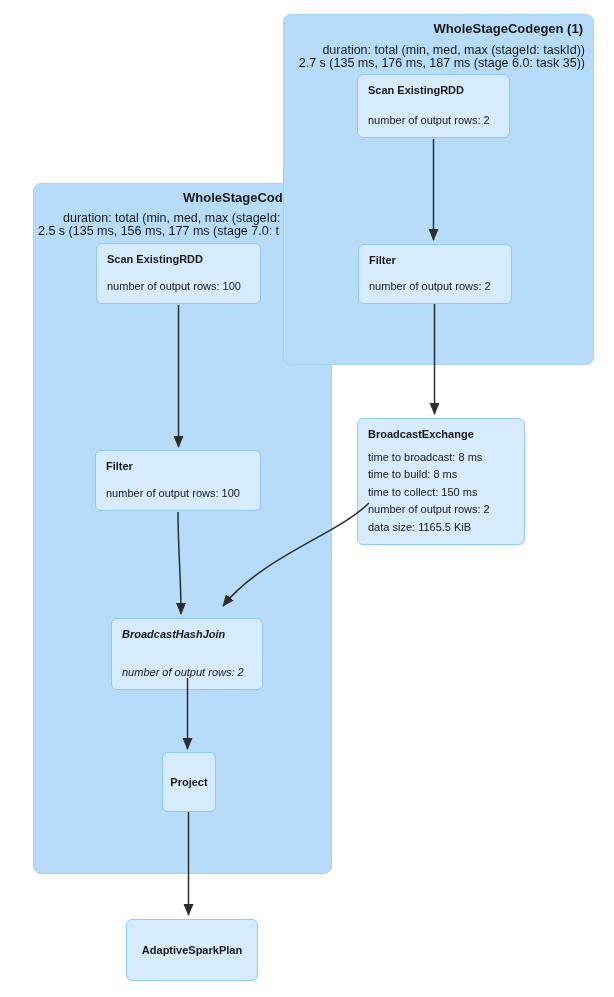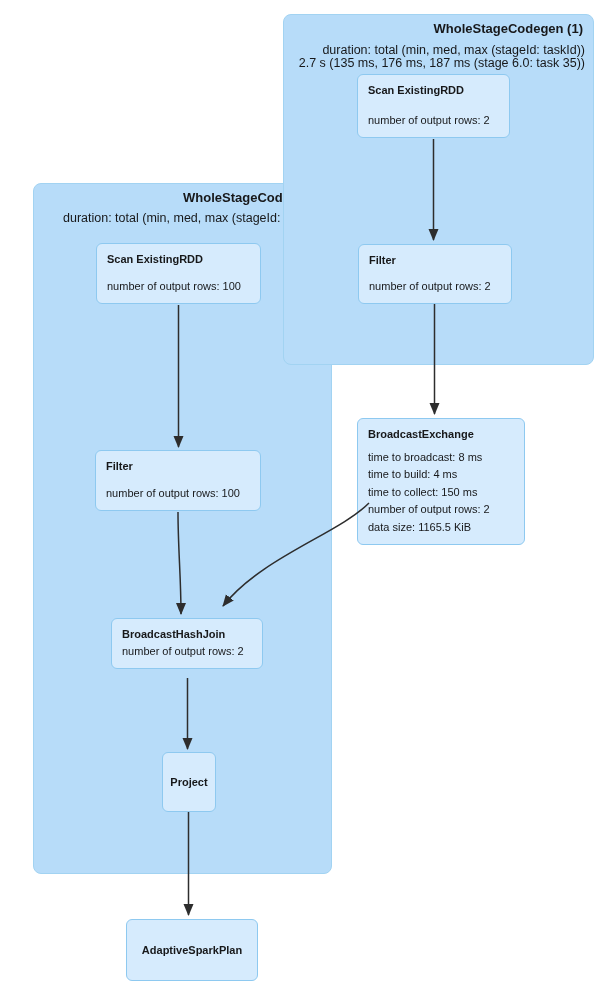--- a/index.html
+++ b/index.html
@@ -42,20 +42,21 @@
   svg.edges path.edge { fill:none; stroke:var(--edge-color, #2d2d2d); stroke-width:1.5; }
 </style>
 </head>
 <body>
 
 <div class="canvas">
 
   <div class="cluster z10" style="left:33px; top:183px; width:299px; height:691px;">
     <div class="cluster-title" style="left:149px; top:6px;">WholeStageCodegen (2)</div>
     <div class="duration" style="left:29px; top:28px;">duration: total (min, med, max (stageId: taskId))</div>
+    <div class="duration" style="left:4px; top:41px;">2.5 s (135 ms, 156 ms, 177 ms (stage 7.0: t</div>
   </div>
 
   <div class="cluster z20" style="left:283px; top:14px; width:311px; height:351px;">
     <div class="cluster-title" style="right:10px; top:6px;">WholeStageCodegen (1)</div>
     <div class="duration" style="right:8px; top:29px;">duration: total (min, med, max (stageId: taskId))</div>
     <div class="duration" style="right:8px; top:42px;">2.7 s (135 ms, 176 ms, 187 ms (stage 6.0: task 35))</div>
   </div>
 
   <div class="node" style="left:357px; top:74px; width:153px; height:64px;">
     <div class="ntitle">Scan ExistingRDD</div>
@@ -68,42 +69,42 @@
     <div class="ntitle">Filter</div>
     <div class="metrics">
       <div>number of output rows: 2</div>
     </div>
   </div>
 
   <div class="node" style="left:357px; top:418px; width:168px; height:127px;">
     <div class="ntitle">BroadcastExchange</div>
     <div class="metrics">
       <div>time to broadcast: 8 ms</div>
-      <div>time to build: 4 ms</div>
+      <div>time to build: 8 ms</div>
       <div>time to collect: 150 ms</div>
       <div>number of output rows: 2</div>
       <div>data size: 1165.5 KiB</div>
     </div>
   </div>
 
   <div class="node" style="left:96px; top:243px; width:165px; height:61px;">
     <div class="ntitle">Scan ExistingRDD</div>
     <div class="metrics">
       <div>number of output rows: 100</div>
     </div>
   </div>
 
   <div class="node" style="left:95px; top:450px; width:166px; height:61px;">
     <div class="ntitle">Filter</div>
     <div class="metrics">
       <div>number of output rows: 100</div>
     </div>
   </div>
 
-  <div class="node" style="left:111px; top:618px; width:152px; height:51px;">
+  <div class="node" style="left:111px; top:618px; width:152px; height:72px;font-style:italic;">
     <div class="ntitle">BroadcastHashJoin</div>
     <div class="metrics">
       <div>number of output rows: 2</div>
     </div>
   </div>
 
   <div class="node centered" style="left:162px; top:752px; width:54px; height:60px;">
     <div class="ntitle">Project</div>
   </div>
 

